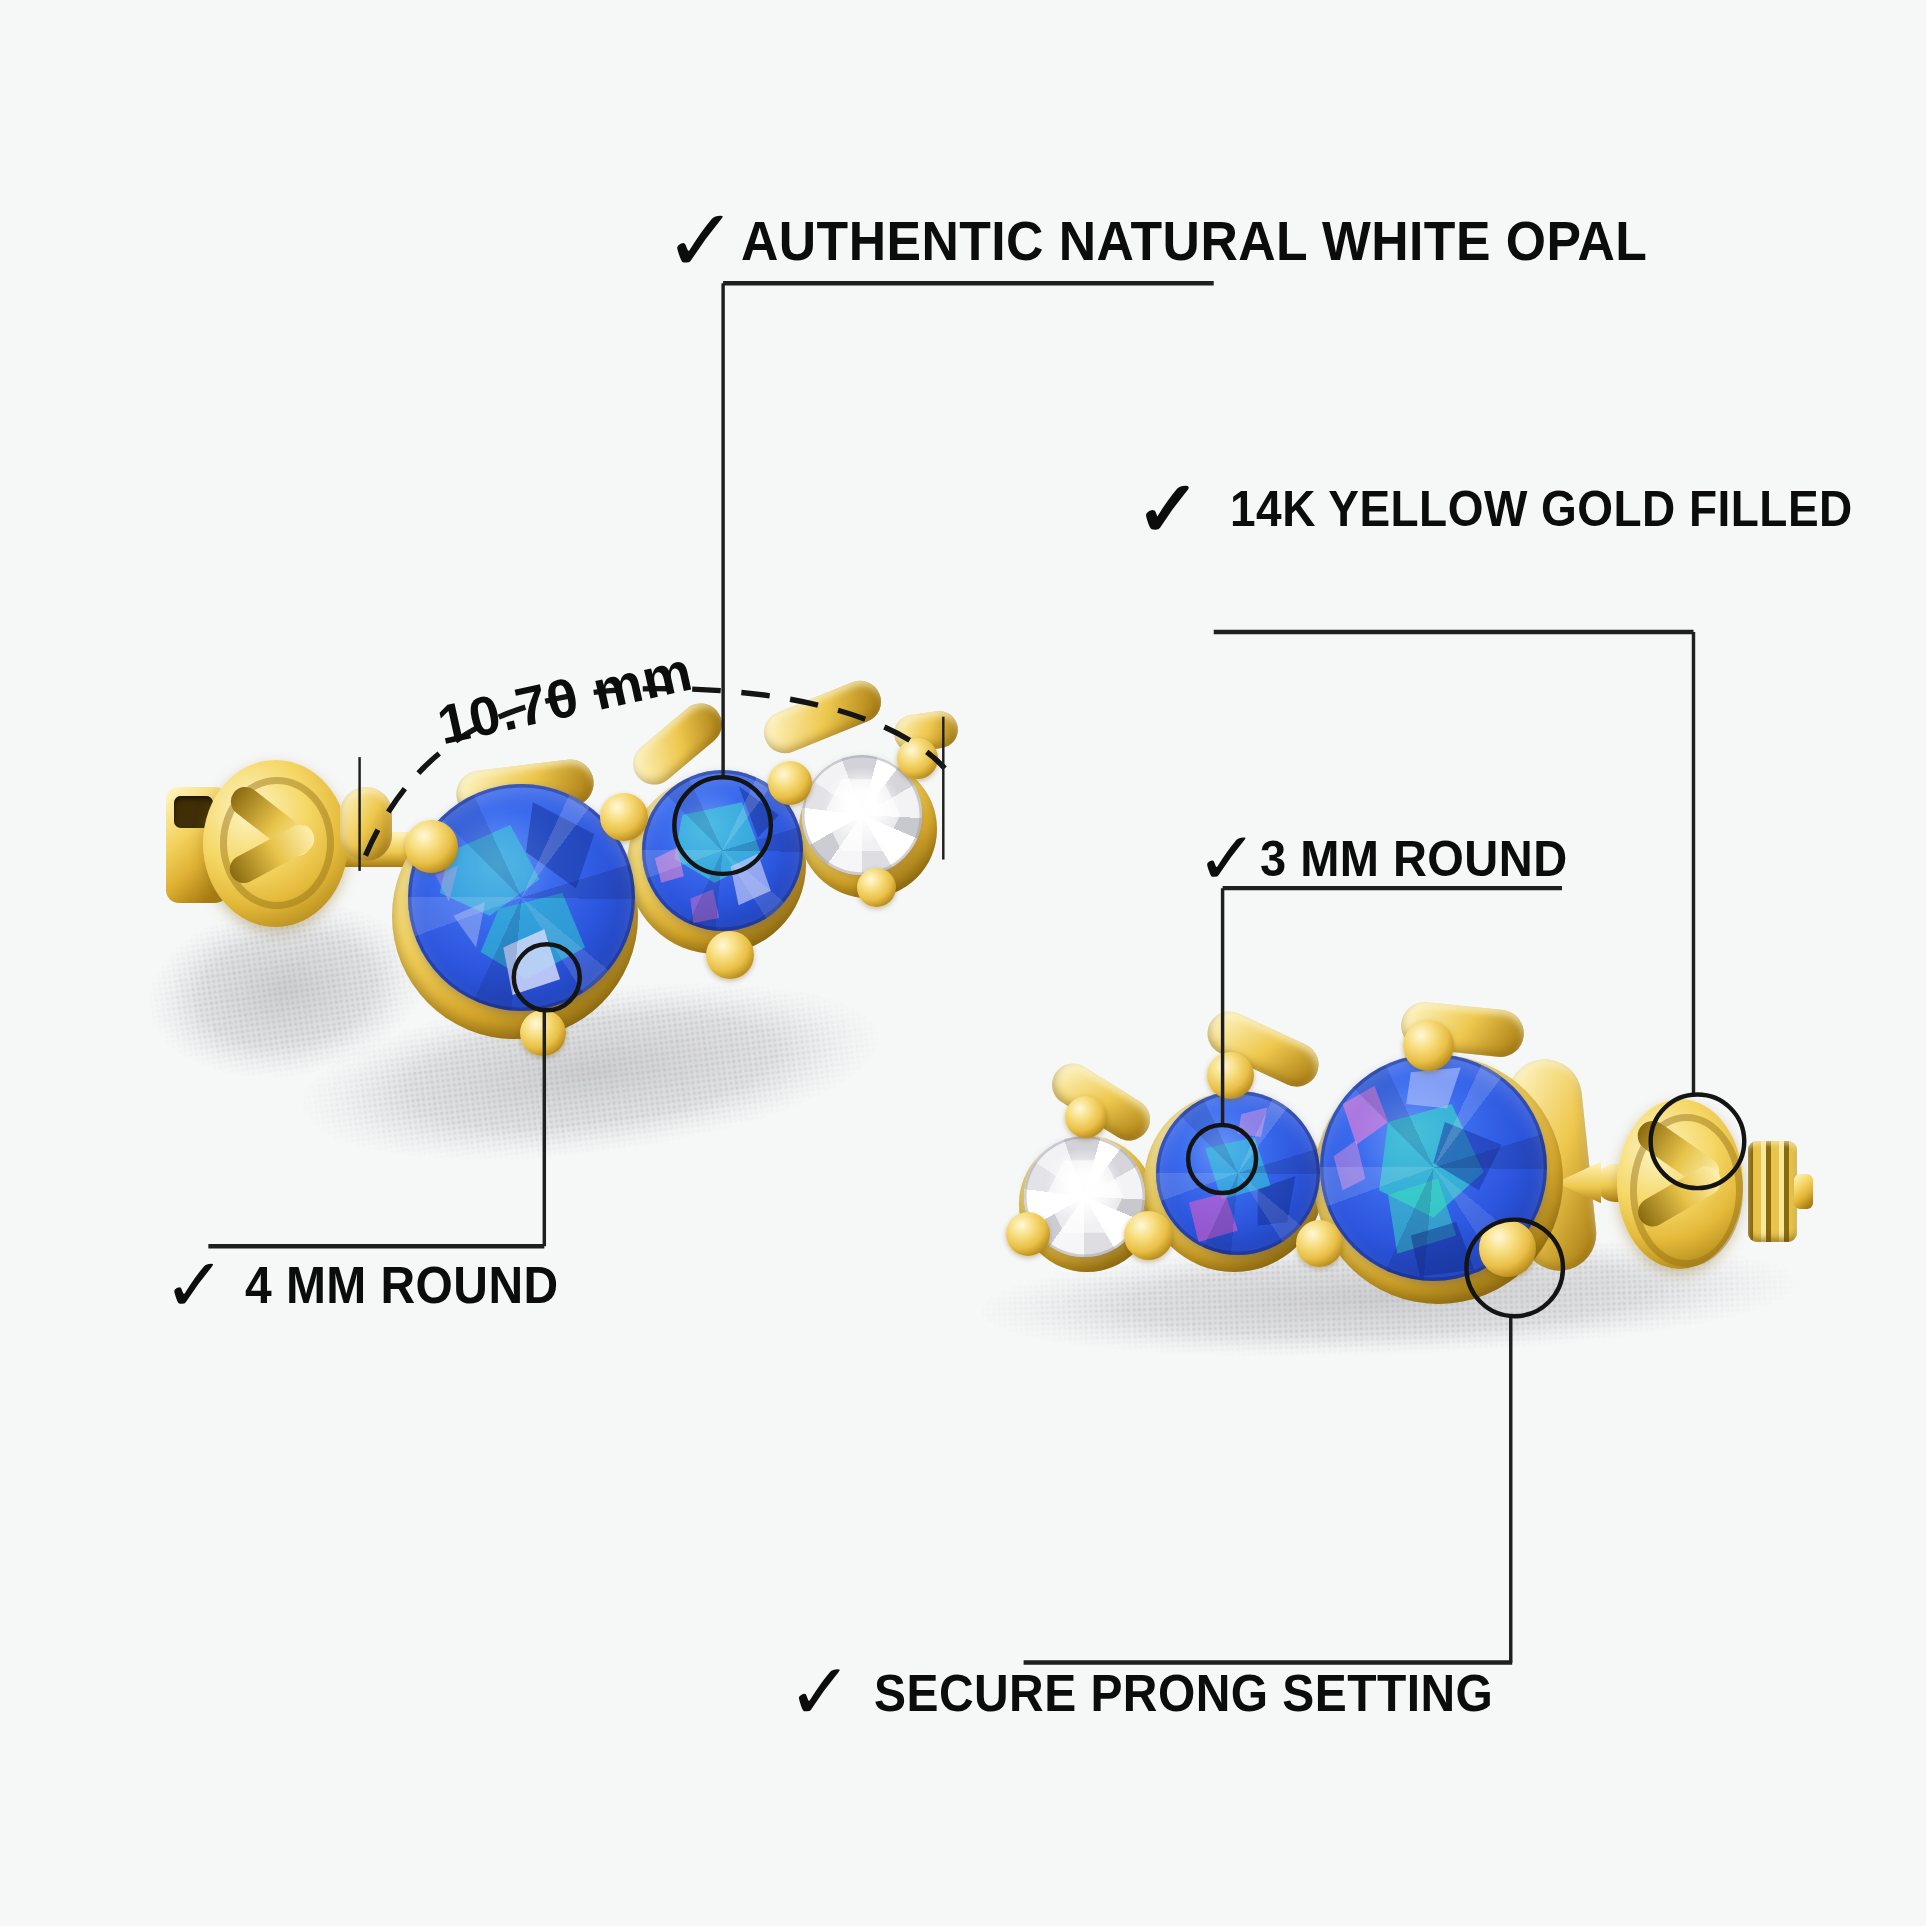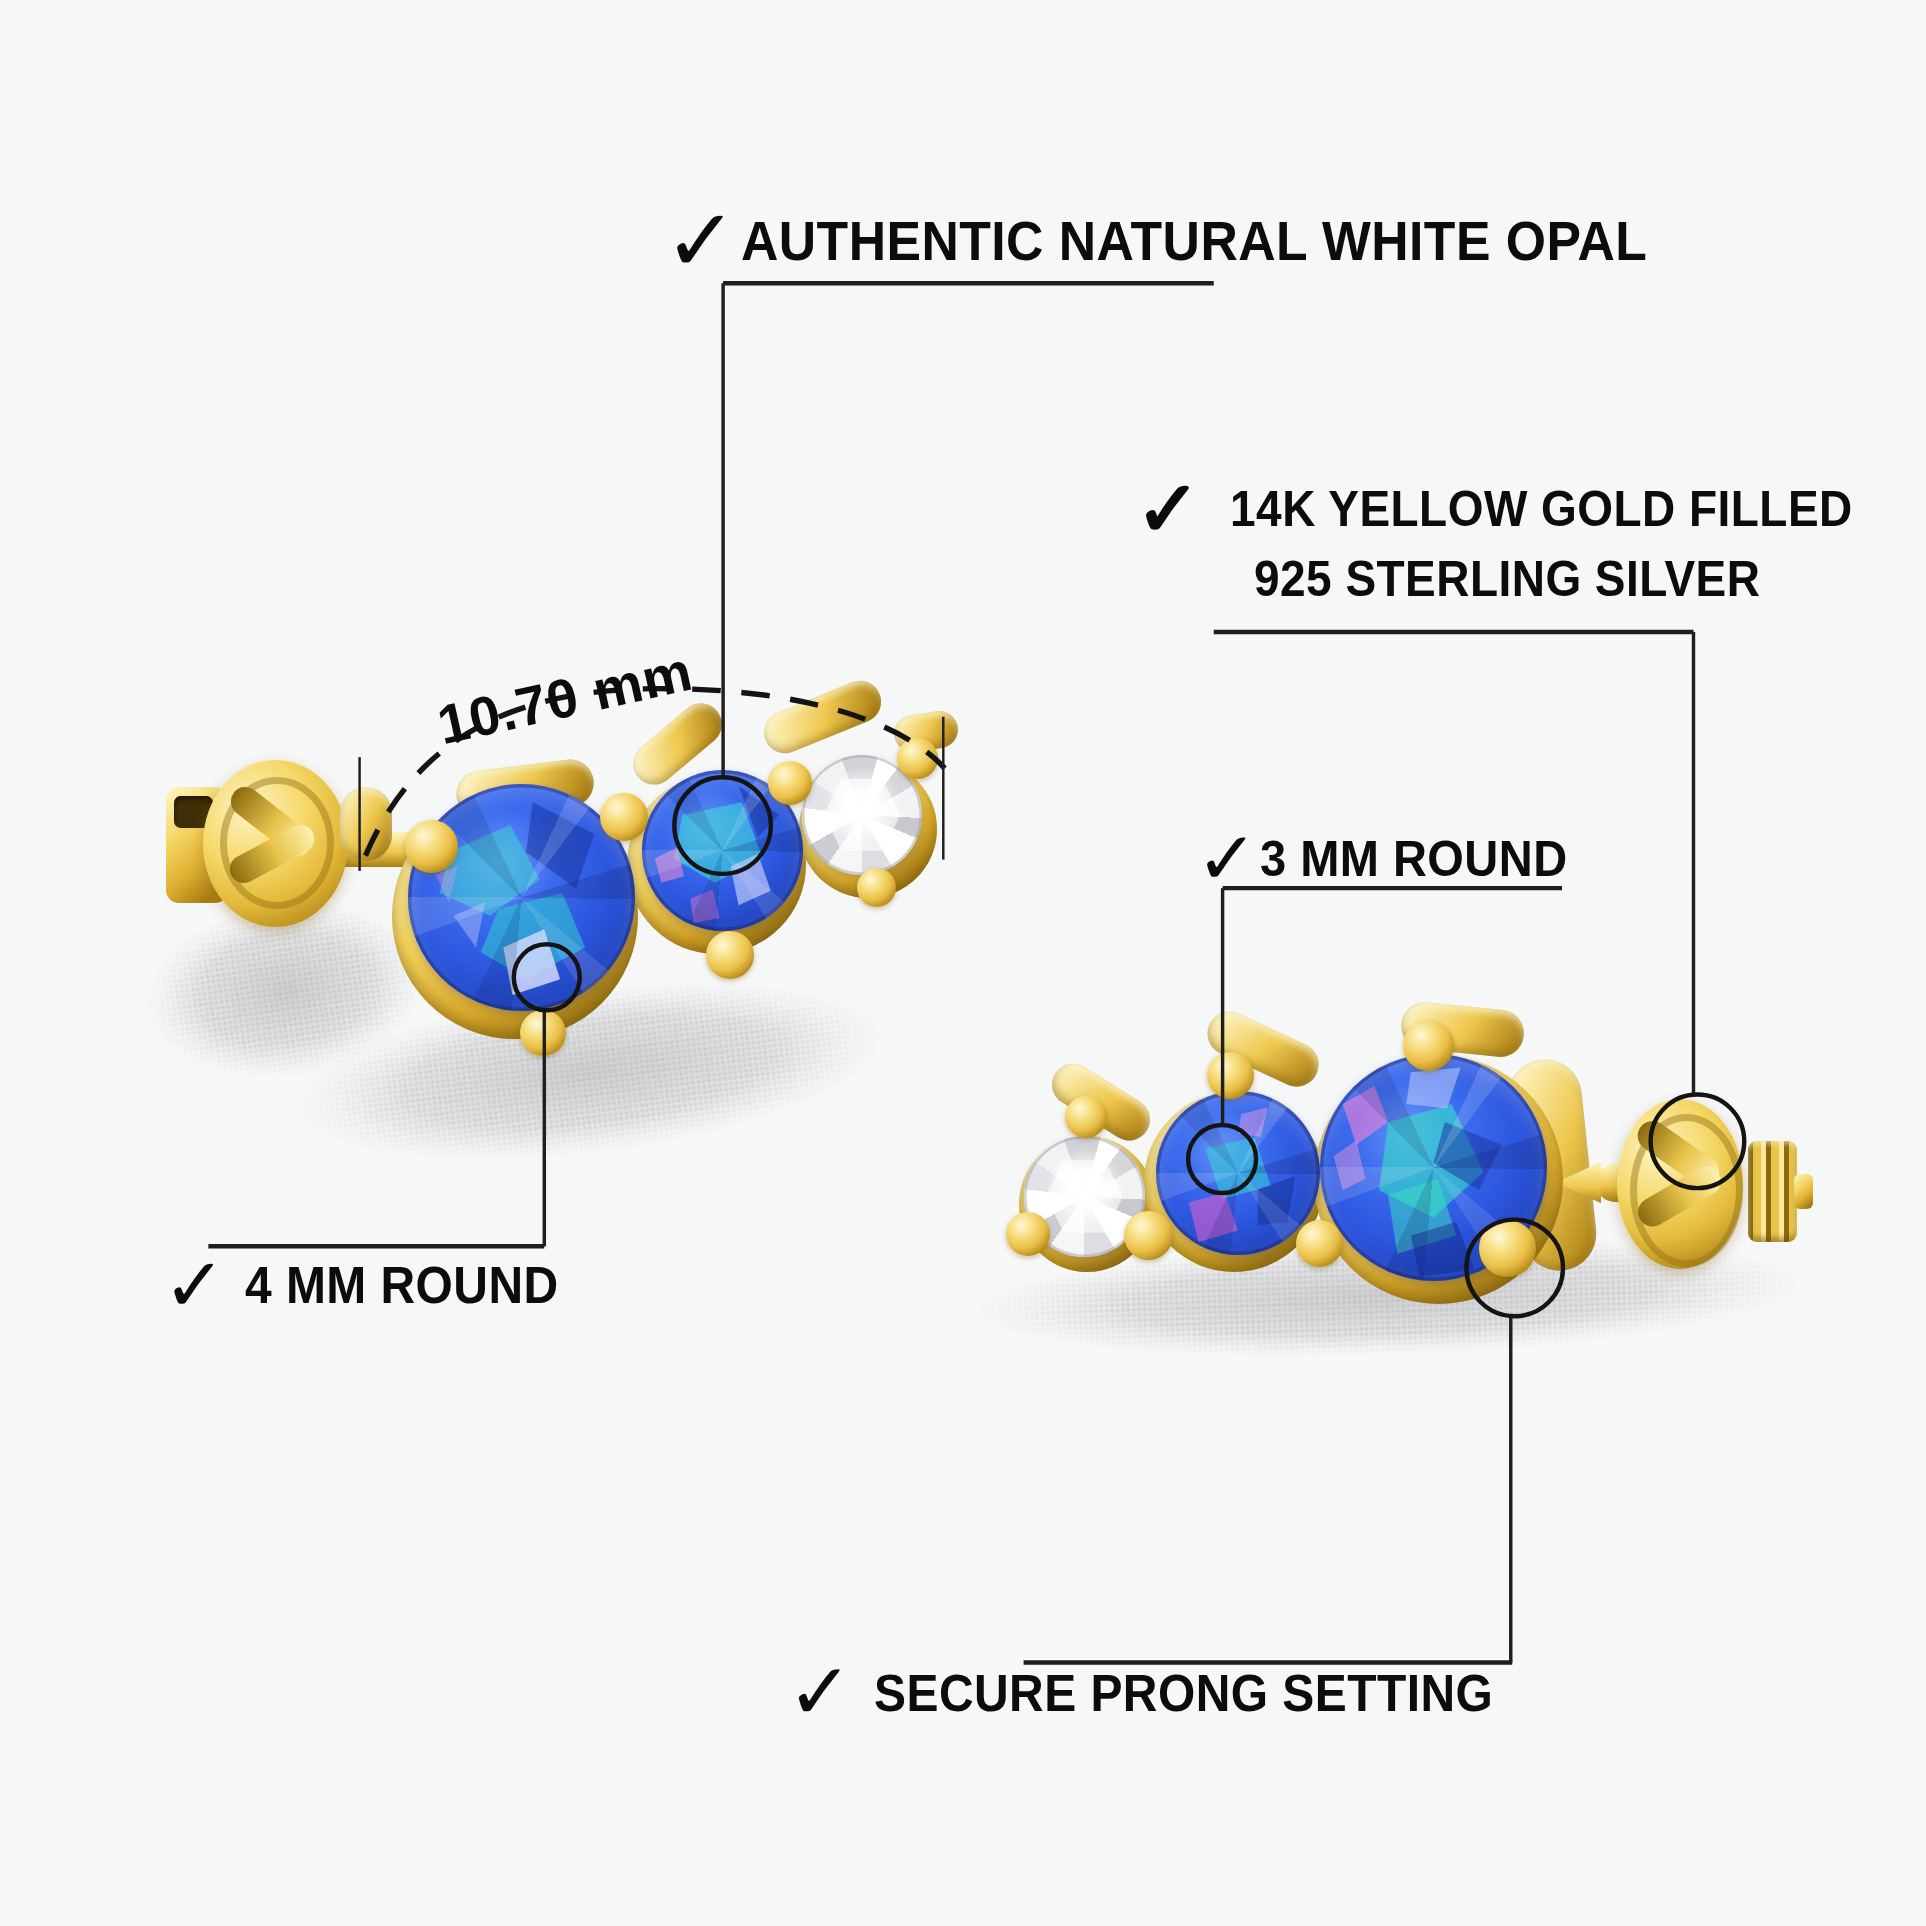--- a/index.html
+++ b/index.html
@@ -210,23 +210,20 @@
   <div class="lbl" style="left:664px;top:201px;height:79px;font-size:55px;">
     <span class="check" style="font-size:88px;margin-right:3px;">✓</span>
     <span class="txt">AUTHENTIC NATURAL WHITE OPAL</span>
   </div>
 
   <div class="metal-block" style="left:1128px;top:474px;width:759px;font-size:50px;line-height:70px;">
     <div class="row">
       <span class="check" style="font-size:78px;margin-right:2px;">✓</span>
       <span class="txt">14K YELLOW GOLD FILLED</span>
     </div>
-    <div class="row">
-      <span class="txt">925 STERLING SILVER</span>
-    </div>
   </div>
 
   <div class="lbl" style="left:1196px;top:827px;height:64px;font-size:50px;">
     <span class="check" style="font-size:74px;margin-right:2px;">✓</span>
     <span class="txt">3 MM ROUND</span>
   </div>
 
   <div class="lbl" style="left:163px;top:1251px;height:69px;font-size:51px;">
     <span class="check" style="font-size:75px;margin-right:19px;">✓</span>
     <span class="txt">4 MM ROUND</span>

